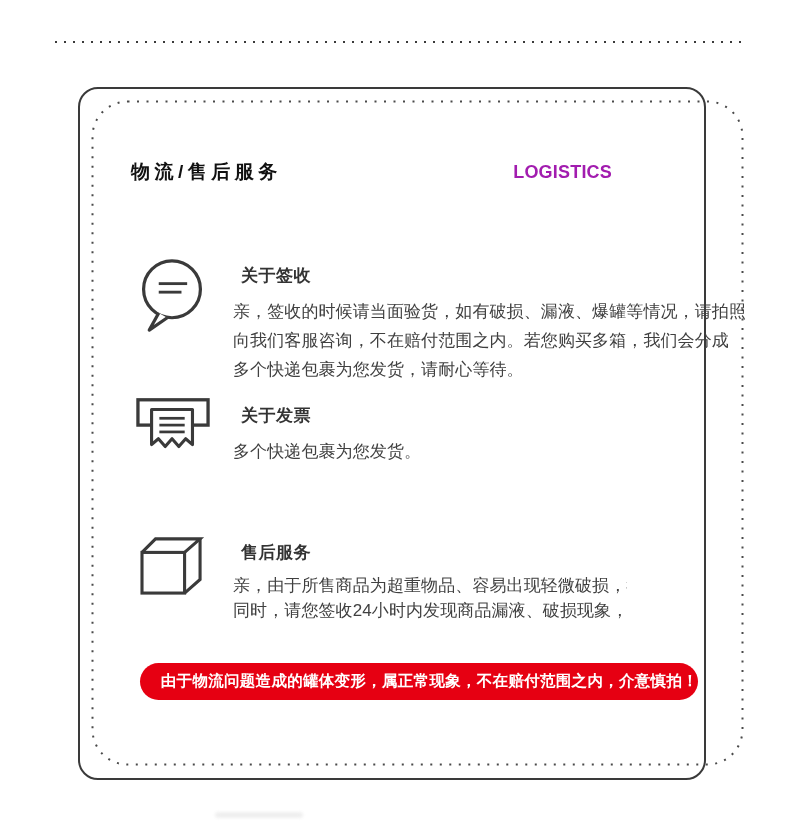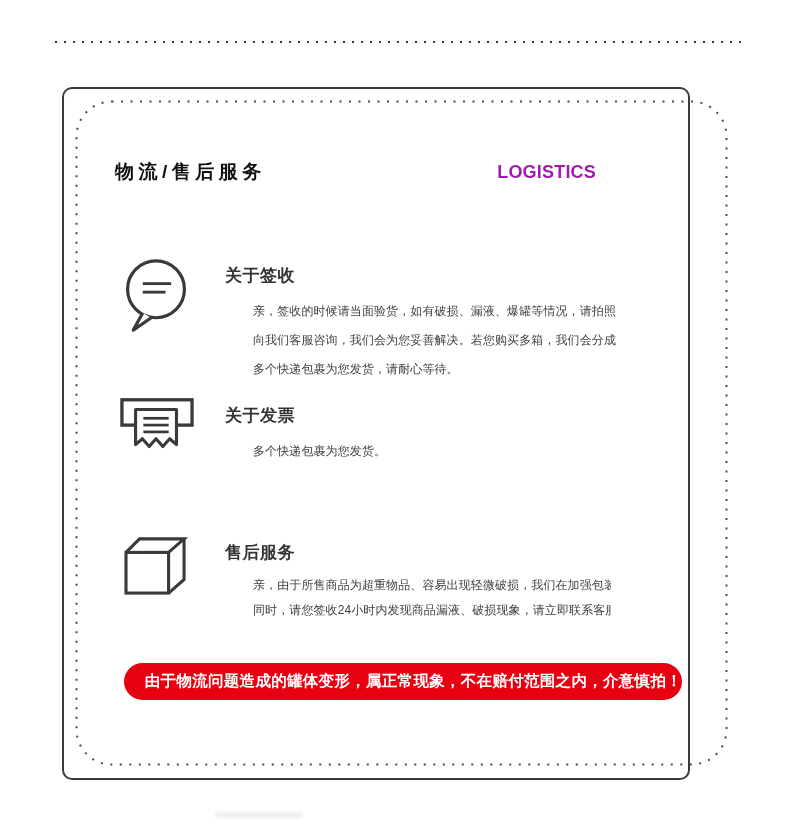--- a/index.html
+++ b/index.html
@@ -4,39 +4,39 @@
 <style>
   html,body{margin:0;padding:0;background:#ffffff;}
   body{font-family:"Liberation Sans","DejaVu Sans",sans-serif;-webkit-font-smoothing:antialiased;}
   .page{position:relative;width:790px;height:834px;background:#fff;overflow:hidden;}
 
   
   .top-dotted{position:absolute;left:55px;top:41px;width:687px;height:2px;
     background:repeating-linear-gradient(90deg,#3a3a3a 0 2px,transparent 2px 9px);}
 
   
-  .card{position:absolute;left:62px;top:87px;width:628px;height:693px;
-    border:2.5px solid #3a3a3a;border-radius:10px;box-sizing:border-box;background:#fff;}
+  .card{position:absolute;left:78px;top:87px;width:628px;height:693px;
+    border:2.5px solid #3a3a3a;border-radius:20px;box-sizing:border-box;background:#fff;}
   .inner-dotted{position:absolute;left:11px;top:11px;pointer-events:none;}
 
   
   .header{position:absolute;left:51px;right:92px;top:70px;display:flex;
     justify-content:space-between;align-items:baseline;}
   .title-cn{margin:0;font-size:19px;font-weight:700;letter-spacing:4.5px;color:#111;line-height:26px;}
   .title-en{font-size:18px;font-weight:700;letter-spacing:0.2px;color:#a21caf;line-height:26px;}
 
   
   .row{position:absolute;left:56px;right:77px;}
   .row-1{top:166px;} .row-2{top:306px;} .row-3{top:444px;}
   .icon-box{position:absolute;left:0;top:2px;width:76px;}
   .icon-box svg{display:block;}
   .txt{margin-left:97px;}
   .item-heading{margin:8px;font-size:17px;font-weight:600;color:#333;line-height:26px;letter-spacing:0.5px;}
   .row-3 .item-heading{line-height:24px;}
-  .body{margin-top:2px;font-size:12px;color:#404040;line-height:29px;letter-spacing:0.1px;margin-left:36px;}
+  .body{margin-top:2px;font-size:17px;color:#404040;line-height:29px;letter-spacing:0.1px;}
   .row-3 .body{margin-top:0;line-height:25px;height:54px;overflow:hidden;}
   .body .bl{white-space:nowrap;}
   .clipped{color:#8a8a8a;}
 
   
   .notice{position:absolute;left:60px;top:574px;width:558px;height:37px;border-radius:19px;
     display:flex;align-items:center;justify-content:flex-end;background:#e60012;color:#fff;}
   .notice span{font-size:15.5px;font-weight:700;letter-spacing:0.3px;white-space:nowrap;}
 
   
@@ -67,21 +67,21 @@
           <circle cx="38" cy="33" r="30" stroke="#3a3a3a" stroke-width="3.4"></circle>
           <line x1="24" y1="27" x2="54" y2="27" stroke="#3a3a3a" stroke-width="3"></line>
           <line x1="24" y1="36" x2="48" y2="36" stroke="#3a3a3a" stroke-width="3"></line>
           <path d="M24 58 L14 76 L33 63" fill="#ffffff" stroke="#3a3a3a" stroke-width="3.4" stroke-linejoin="round"></path>
         </svg>
       </span>
       <div class="txt">
         <h3 class="item-heading">关于签收</h3>
         <div class="body">
           <div class="bl">亲，签收的时候请当面验货，如有破损、漏液、爆罐等情况，请拍照</div>
-          <div class="bl">向我们客服咨询，我们会为您妥善解决。若您购买多箱，我们会分成</div>
+          <div class="bl">向我们客服咨询，不在赔付范围之内。若您购买多箱，我们会分成</div>
           <div class="bl">多个快递包裹为您发货，请耐心等待。</div>
         </div>
       </div>
     </div>
 
     <div class="row row-2">
       <span class="icon-box">
         <svg width="74" height="64" viewBox="0 0 76 64" fill="none">
           <rect x="2" y="2" width="72" height="26" stroke="#3a3a3a" stroke-width="3.4"></rect>
           <path d="M16 12 H58 V48 L51 42 L44 50 L37 42 L30 50 L23 42 L16 48 Z" fill="#ffffff" stroke="#3a3a3a" stroke-width="3.2" stroke-linejoin="round"></path>

